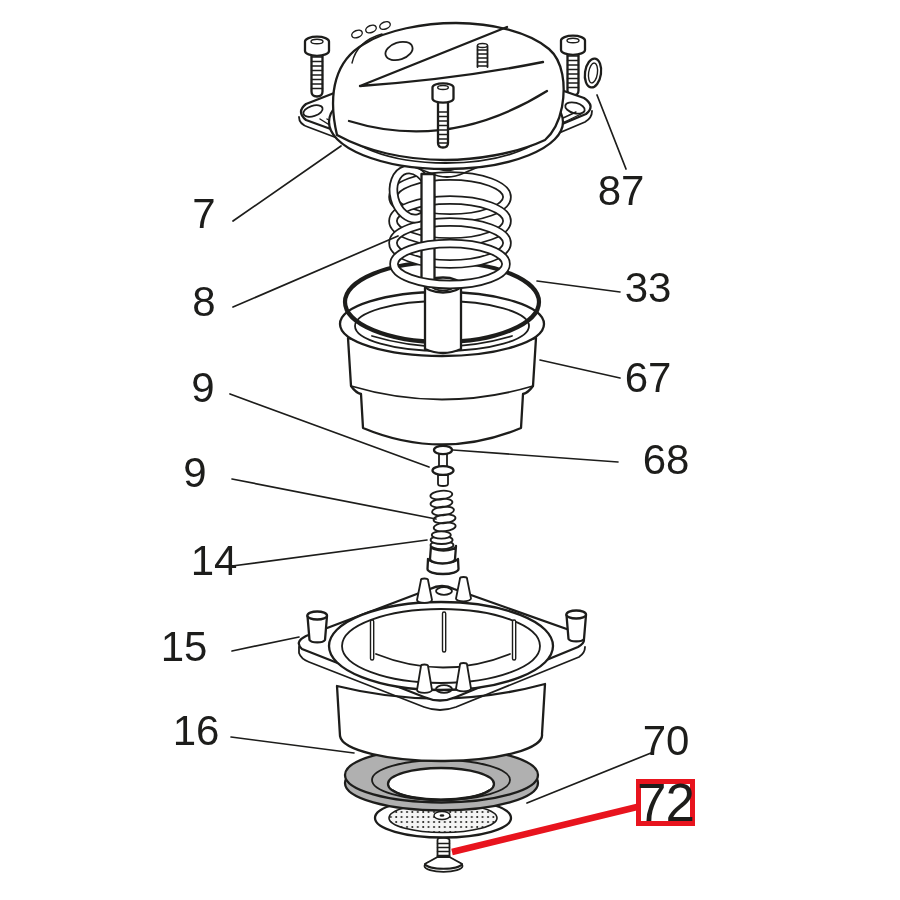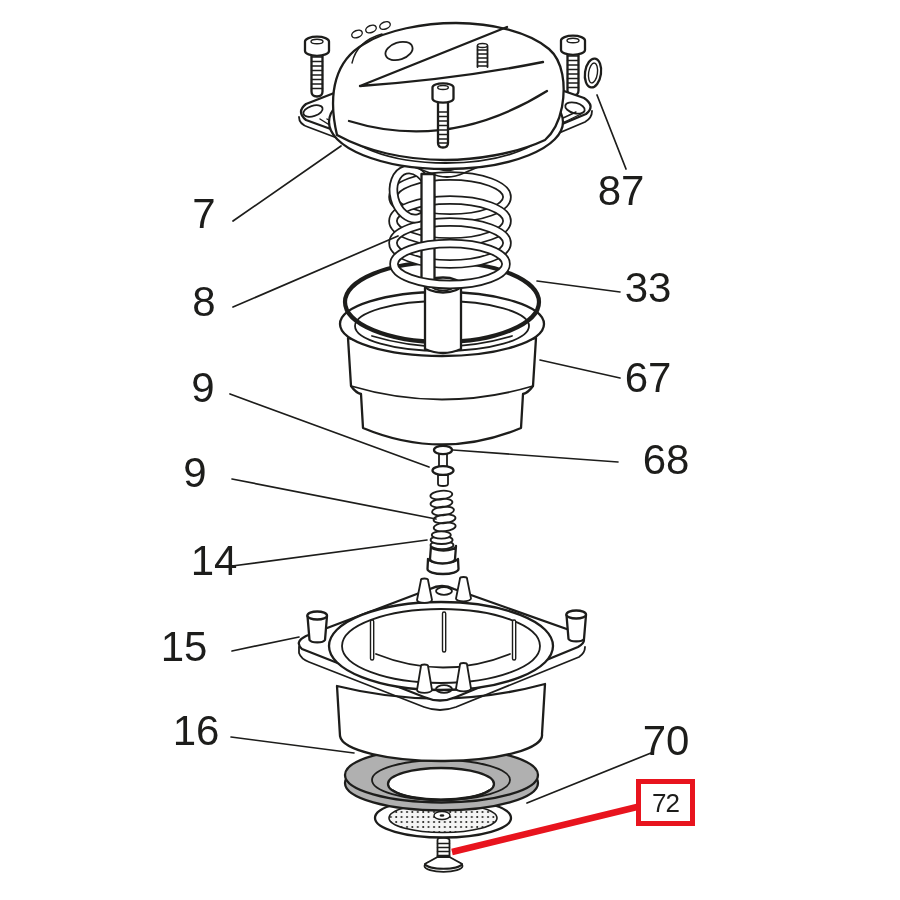--- a/index.html
+++ b/index.html
@@ -13,21 +13,21 @@
   .stage{position:relative;width:900px;height:900px;background:var(--bg);overflow:hidden;}
   .stage svg{position:absolute;left:0;top:0;}
   .callout{
     position:absolute;transform:translate(-50%,-50%);
     font-size:42px;font-weight:400;color:var(--line);line-height:1;white-space:nowrap;
   }
   .highlight-box{
     position:absolute;left:636px;top:779px;width:59px;height:47px;
     border:5px solid var(--highlight);box-sizing:border-box;background:#fff;
     display:flex;align-items:center;justify-content:center;
-    font-size:26px;color:var(--line);line-height:1;letter-spacing:-1px;
+    font-size:53px;color:var(--line);line-height:1;letter-spacing:-1px;
   }
   
   .k{fill:none;stroke:var(--line);stroke-width:2.3;stroke-linecap:round;stroke-linejoin:round;}
   .kf{fill:#fff;stroke:var(--line);stroke-width:2.3;stroke-linejoin:round;}
   .thin{stroke-width:1.4;}
   .med{stroke-width:1.8;}
   .w4{stroke-width:4.2;}
   .wire{fill:none;stroke:var(--line);stroke-width:9.5;}
   .wirein{fill:none;stroke:#fff;stroke-width:6;}
   .gask{fill:var(--gasket);stroke:var(--line);stroke-width:2.3;}

